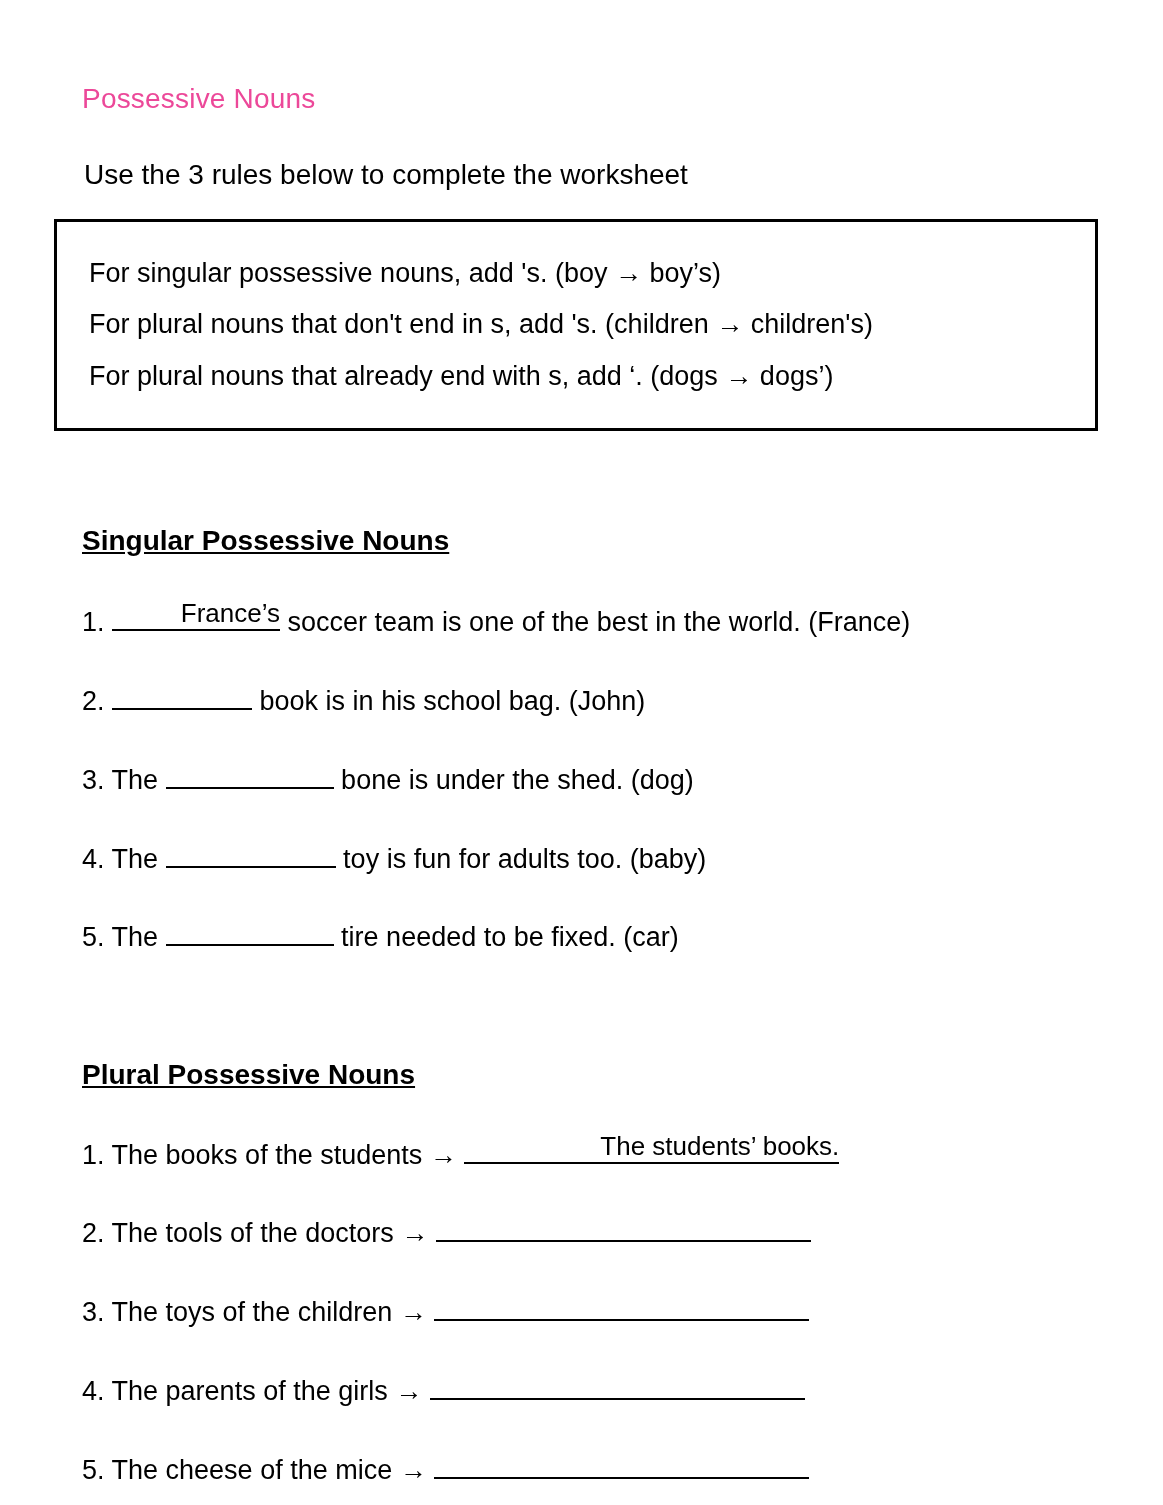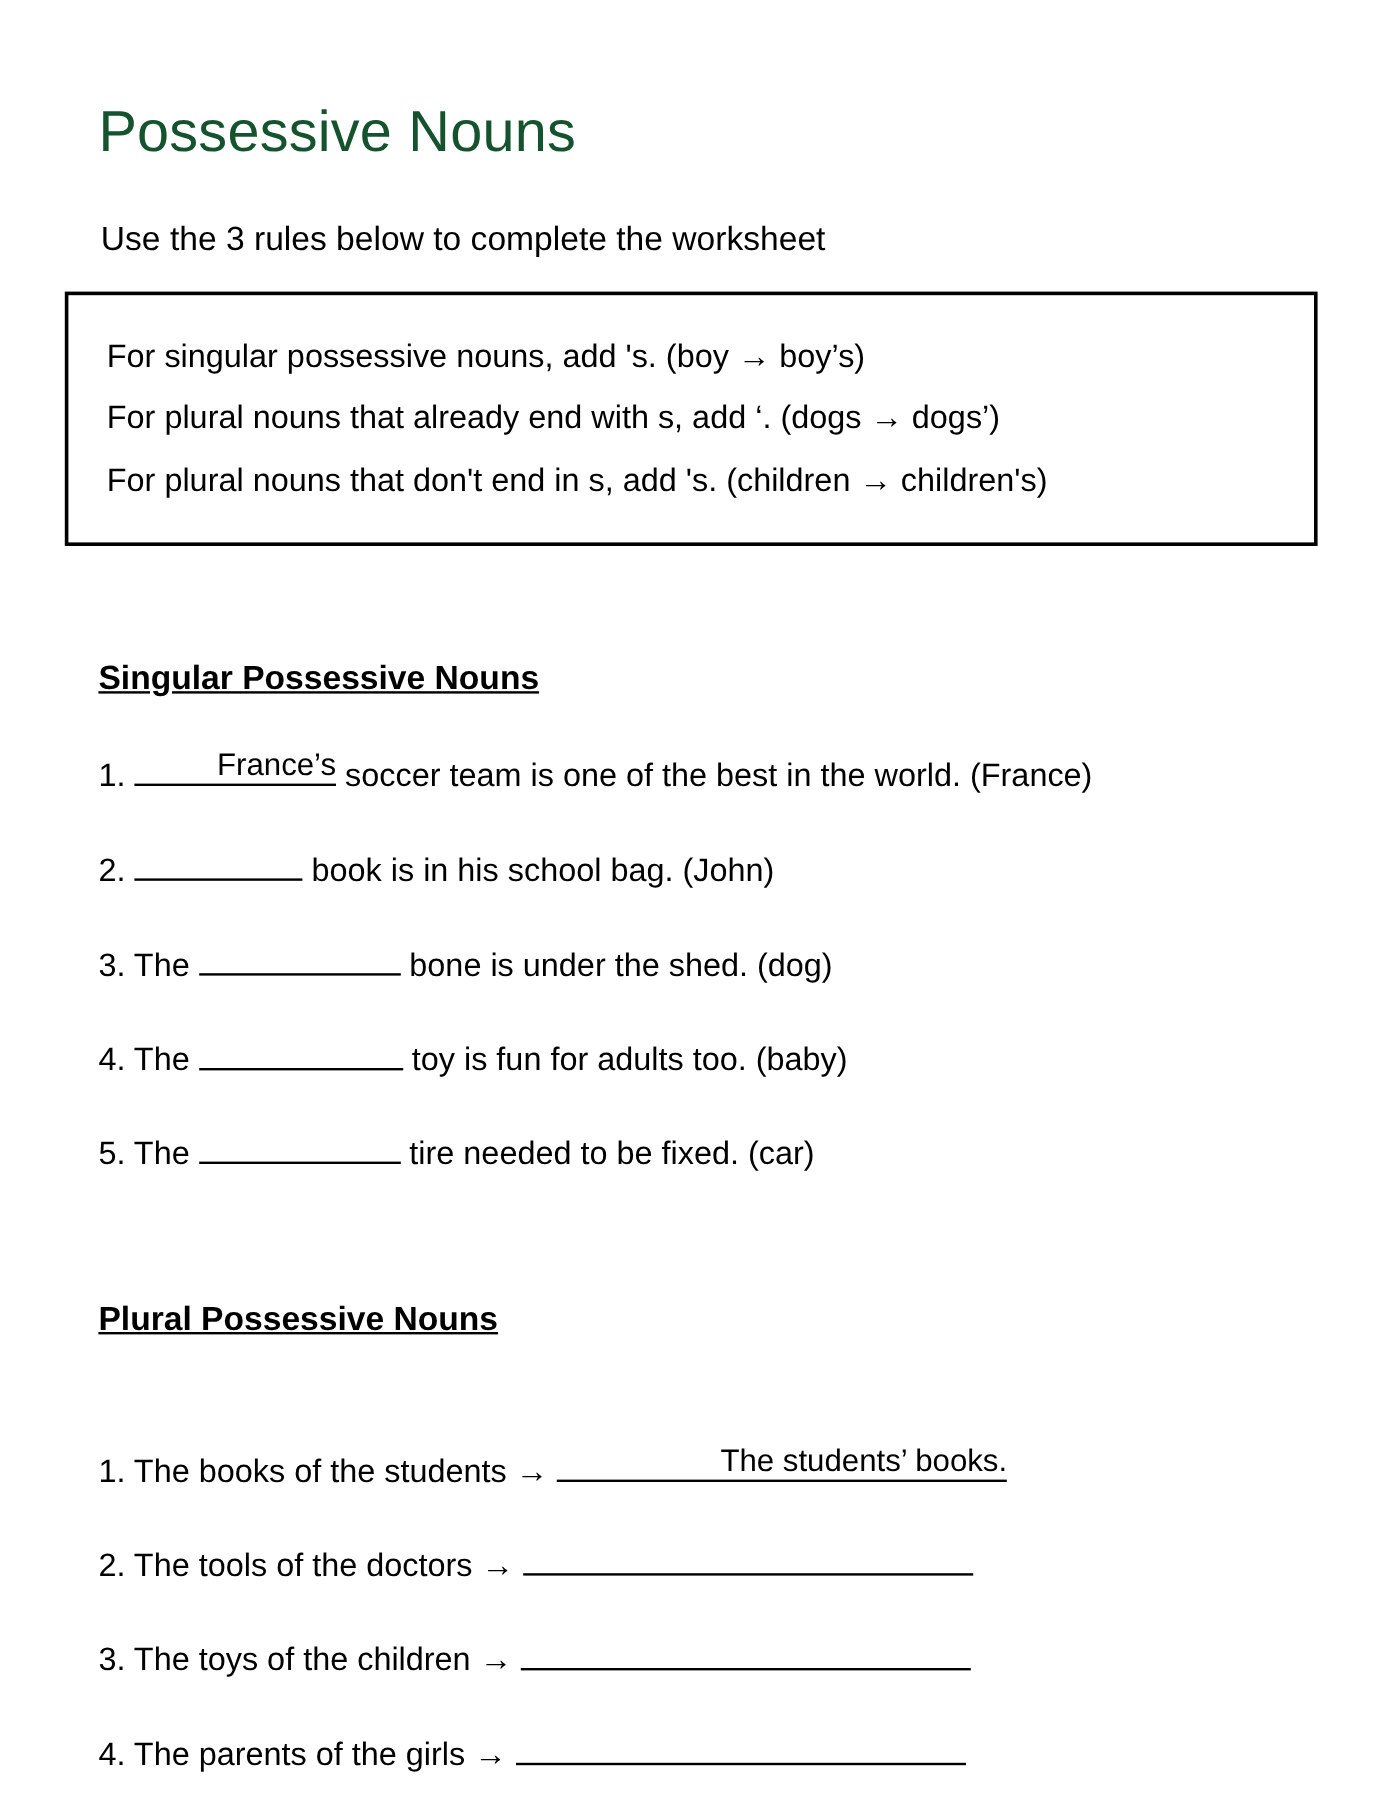--- a/index.html
+++ b/index.html
@@ -13,22 +13,22 @@
     font-family: "Liberation Sans", sans-serif;
     color: #000000;
     position: relative;
     overflow: hidden;
   }
   .page {
     padding: 60px 70px 0 82px;
     box-sizing: border-box;
   }
   .title {
-    color: #14532d;
-    font-size: 48px;
+    color: #ec4899;
+    font-size: 28px;
     font-weight: normal;
     letter-spacing: 0.2px;
     margin: 22px 0 0 0;
     line-height: 1.2;
   }
   .subtitle {
     font-size: 28px;
     margin: 42px 0 0 2px;
     line-height: 1.2;
   }
@@ -87,38 +87,38 @@
     line-height: 1;
     white-space: nowrap;
   }
   .blank-s1 { width: 168px; height: 26px; }
   .blank-s2 { width: 140px; height: 26px; }
   .blank-s3 { width: 168px; height: 26px; }
   .blank-s4 { width: 170px; height: 26px; }
   .blank-s5 { width: 168px; height: 26px; }
 
   .blank-p { width: 375px; height: 26px; }
-  .blank-p1 { width: 375px; height: 26px; margin-top: 47px; }
+  .blank-p1 { width: 375px; height: 26px; }
 
   .q-item .lead { }
   .arrow { font-size: 27px; }
 </style>
 </head>
 <body>
 
 <div class="page">
 
   <h1 class="title">Possessive Nouns</h1>
 
   <div class="subtitle">Use the 3 rules below to complete the worksheet</div>
 
   <div class="rules-box">
     <div class="rule-line">For singular possessive nouns, add 's. (boy → boy’s)</div>
+    <div class="rule-line">For plural nouns that don't end in s, add 's. (children → children's)</div>
     <div class="rule-line">For plural nouns that already end with s, add ‘.  (dogs → dogs’)</div>
-    <div class="rule-line">For plural nouns that don't end in s, add 's. (children → children's)</div>
   </div>
 
   <div class="sec-singular">
     <div class="section-heading">Singular Possessive Nouns</div>
 
     <ul class="q-list singular">
       <li class="q-item">
         <span>1.</span>
         <span class="blank blank-s1"><span class="ans">France’s</span></span>
         <span>soccer team is one of the best in the world. (France)</span>

